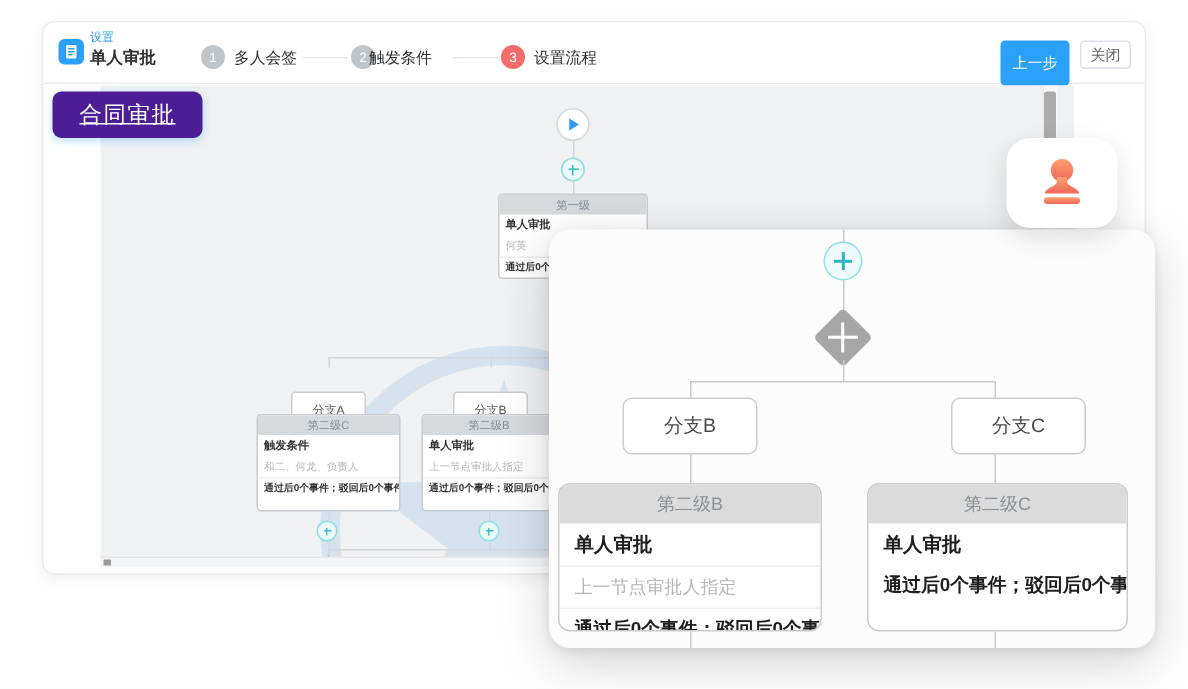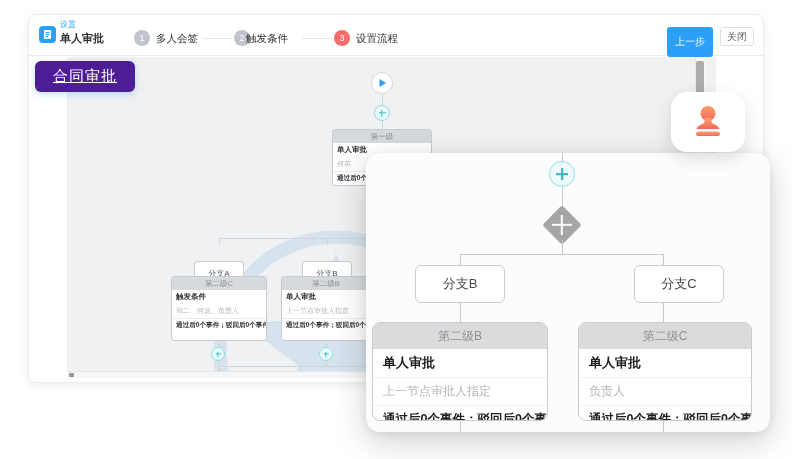--- a/index.html
+++ b/index.html
@@ -235,21 +235,20 @@
     <div class="big-card" style="left:6px; top:169px;">
       <div class="bc-head">第二级B</div>
       <div class="bc-row bc-bold">单人审批</div>
       <div class="bc-row bc-gray">上一节点审批人指定</div>
       <div class="bc-row bc-events">通过后0个事件；驳回后0个事件</div>
     </div>
 
     <div class="big-card" style="left:212px; top:169px; width:174px;">
       <div class="bc-head">第二级C</div>
       <div class="bc-row bc-bold">单人审批</div>
-      <div class="bc-row bc-gray">负责人</div>
       <div class="bc-row bc-events">通过后0个事件；驳回后0个事件</div>
     </div>
 
     <div class="vline" style="left:94px; top:268px; height:11px;"></div>
     <div class="vline" style="left:297px; top:268px; height:11px;"></div>
   </div>
 
   <div class="stamp-card">
     <svg width="36" height="34" viewBox="0 0 36 34">
       <defs>

